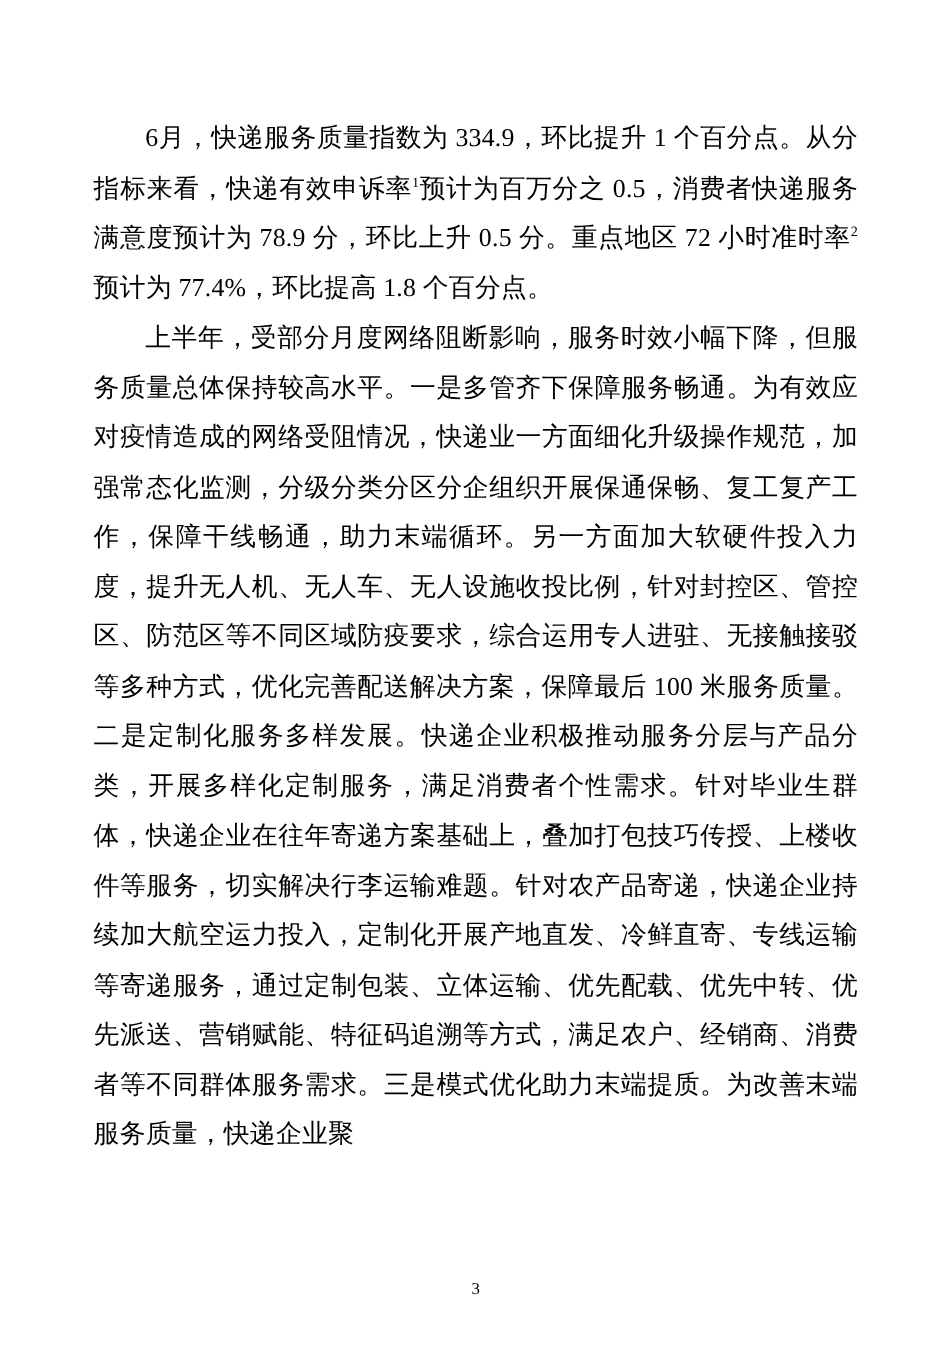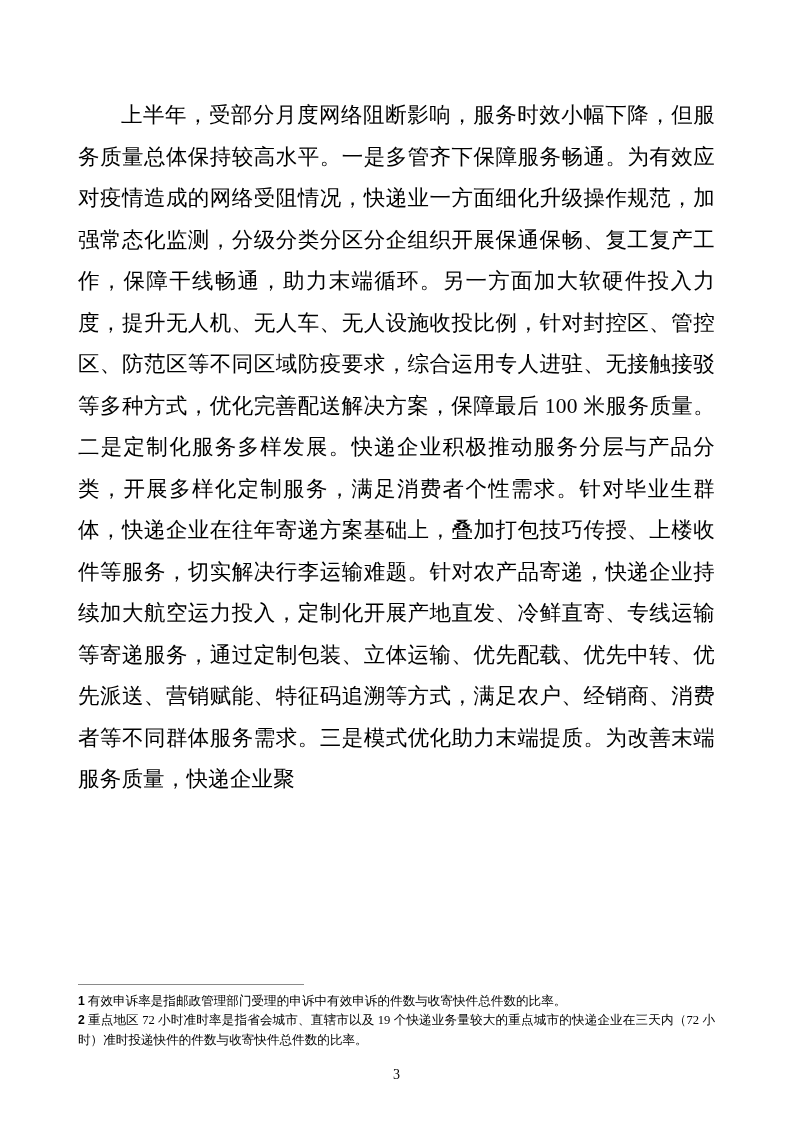--- a/index.html
+++ b/index.html
@@ -76,29 +76,23 @@
     font-family: "Liberation Serif", serif;
   }
 </style>
 </head>
 <body>
 
 <div class="page">
 
   <div class="body-text">
     <p class="para">
+      <span>6月，快递服务质量指数为 334.9，环比提升 1 个百分点。从分指标来看，快递有效申诉率</span><sup>1</sup><span>预计为百万分之 0.5，消费者快递服务满意度预计为 78.9 分，环比上升 0.5 分。重点地区 72 小时准时率</span><sup>2</sup><span>预计为 77.4%，环比提高 1.8 个百分点。</span>
+    </p>
+    <p class="para">
       <span>上半年，受部分月度网络阻断影响，服务时效小幅下降，但服务质量总体保持较高水平。</span><span class="bold">一是多管齐下保障服务畅通。</span><span>为有效应对疫情造成的网络受阻情况，快递业一方面细化升级操作规范，加强常态化监测，分级分类分区分企组织开展保通保畅、复工复产工作，保障干线畅通，助力末端循环。另一方面加大软硬件投入力度，提升无人机、无人车、无人设施收投比例，针对封控区、管控区、防范区等不同区域防疫要求，综合运用专人进驻、无接触接驳等多种方式，优化完善配送解决方案，保障最后 100 米服务质量。</span><span class="bold">二是定制化服务多样发展。</span><span>快递企业积极推动服务分层与产品分类，开展多样化定制服务，满足消费者个性需求。针对毕业生群体，快递企业在往年寄递方案基础上，叠加打包技巧传授、上楼收件等服务，切实解决行李运输难题。针对农产品寄递，快递企业持续加大航空运力投入，定制化开展产地直发、冷鲜直寄、专线运输等寄递服务，通过定制包装、立体运输、优先配载、优先中转、优先派送、营销赋能、特征码追溯等方式，满足农户、经销商、消费者等不同群体服务需求。</span><span class="bold">三是模式优化助力末端提质。</span><span>为改善末端服务质量，快递企业聚</span>
     </p>
   </div>
 
-  <div class="footnote-area">
-    <div class="footnote-rule"></div>
-    <p class="footnote">
-      <span class="fn-num">1</span><span>有效申诉率是指邮政管理部门受理的申诉中有效申诉的件数与收寄快件总件数的比率。</span>
-    </p>
-    <p class="footnote">
-      <span class="fn-num">2</span><span>重点地区 72 小时准时率是指省会城市、直辖市以及 19 个快递业务量较大的重点城市的快递企业在三天内（72 小时）准时投递快件的件数与收寄快件总件数的比率。</span>
-    </p>
-  </div>
 
   <div class="page-number">3</div>
 
 </div>
 
 </body></html>

